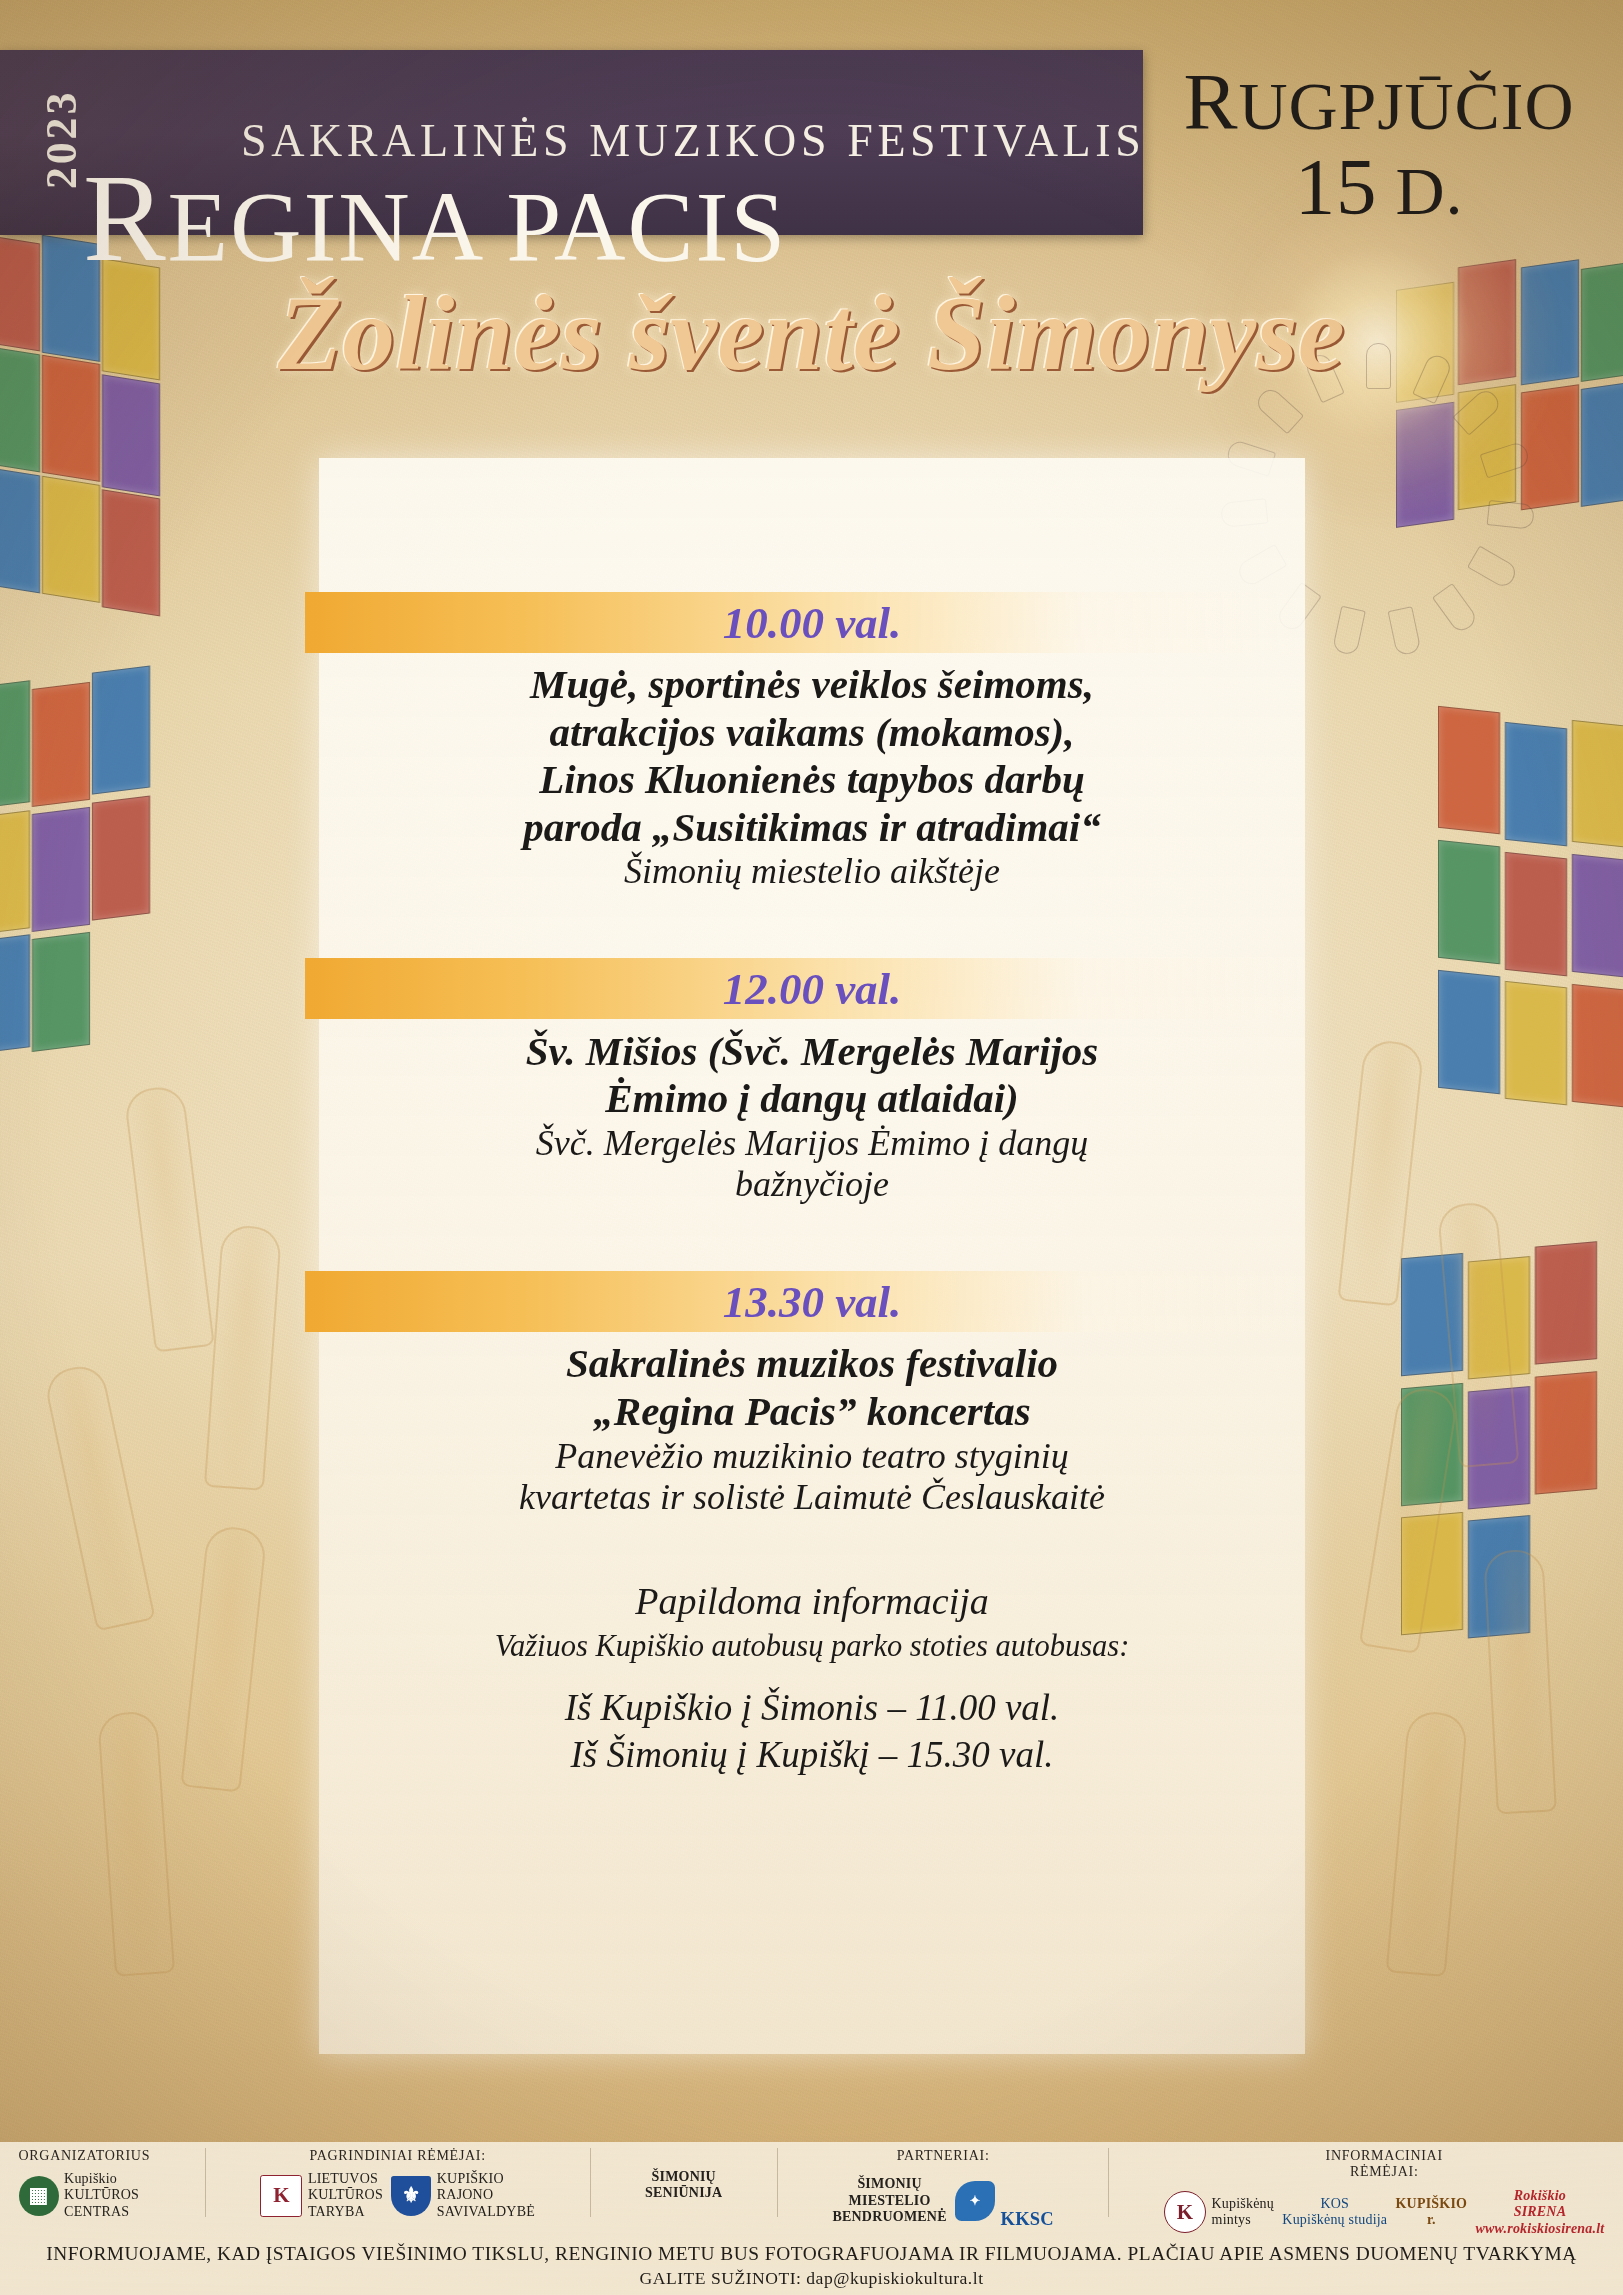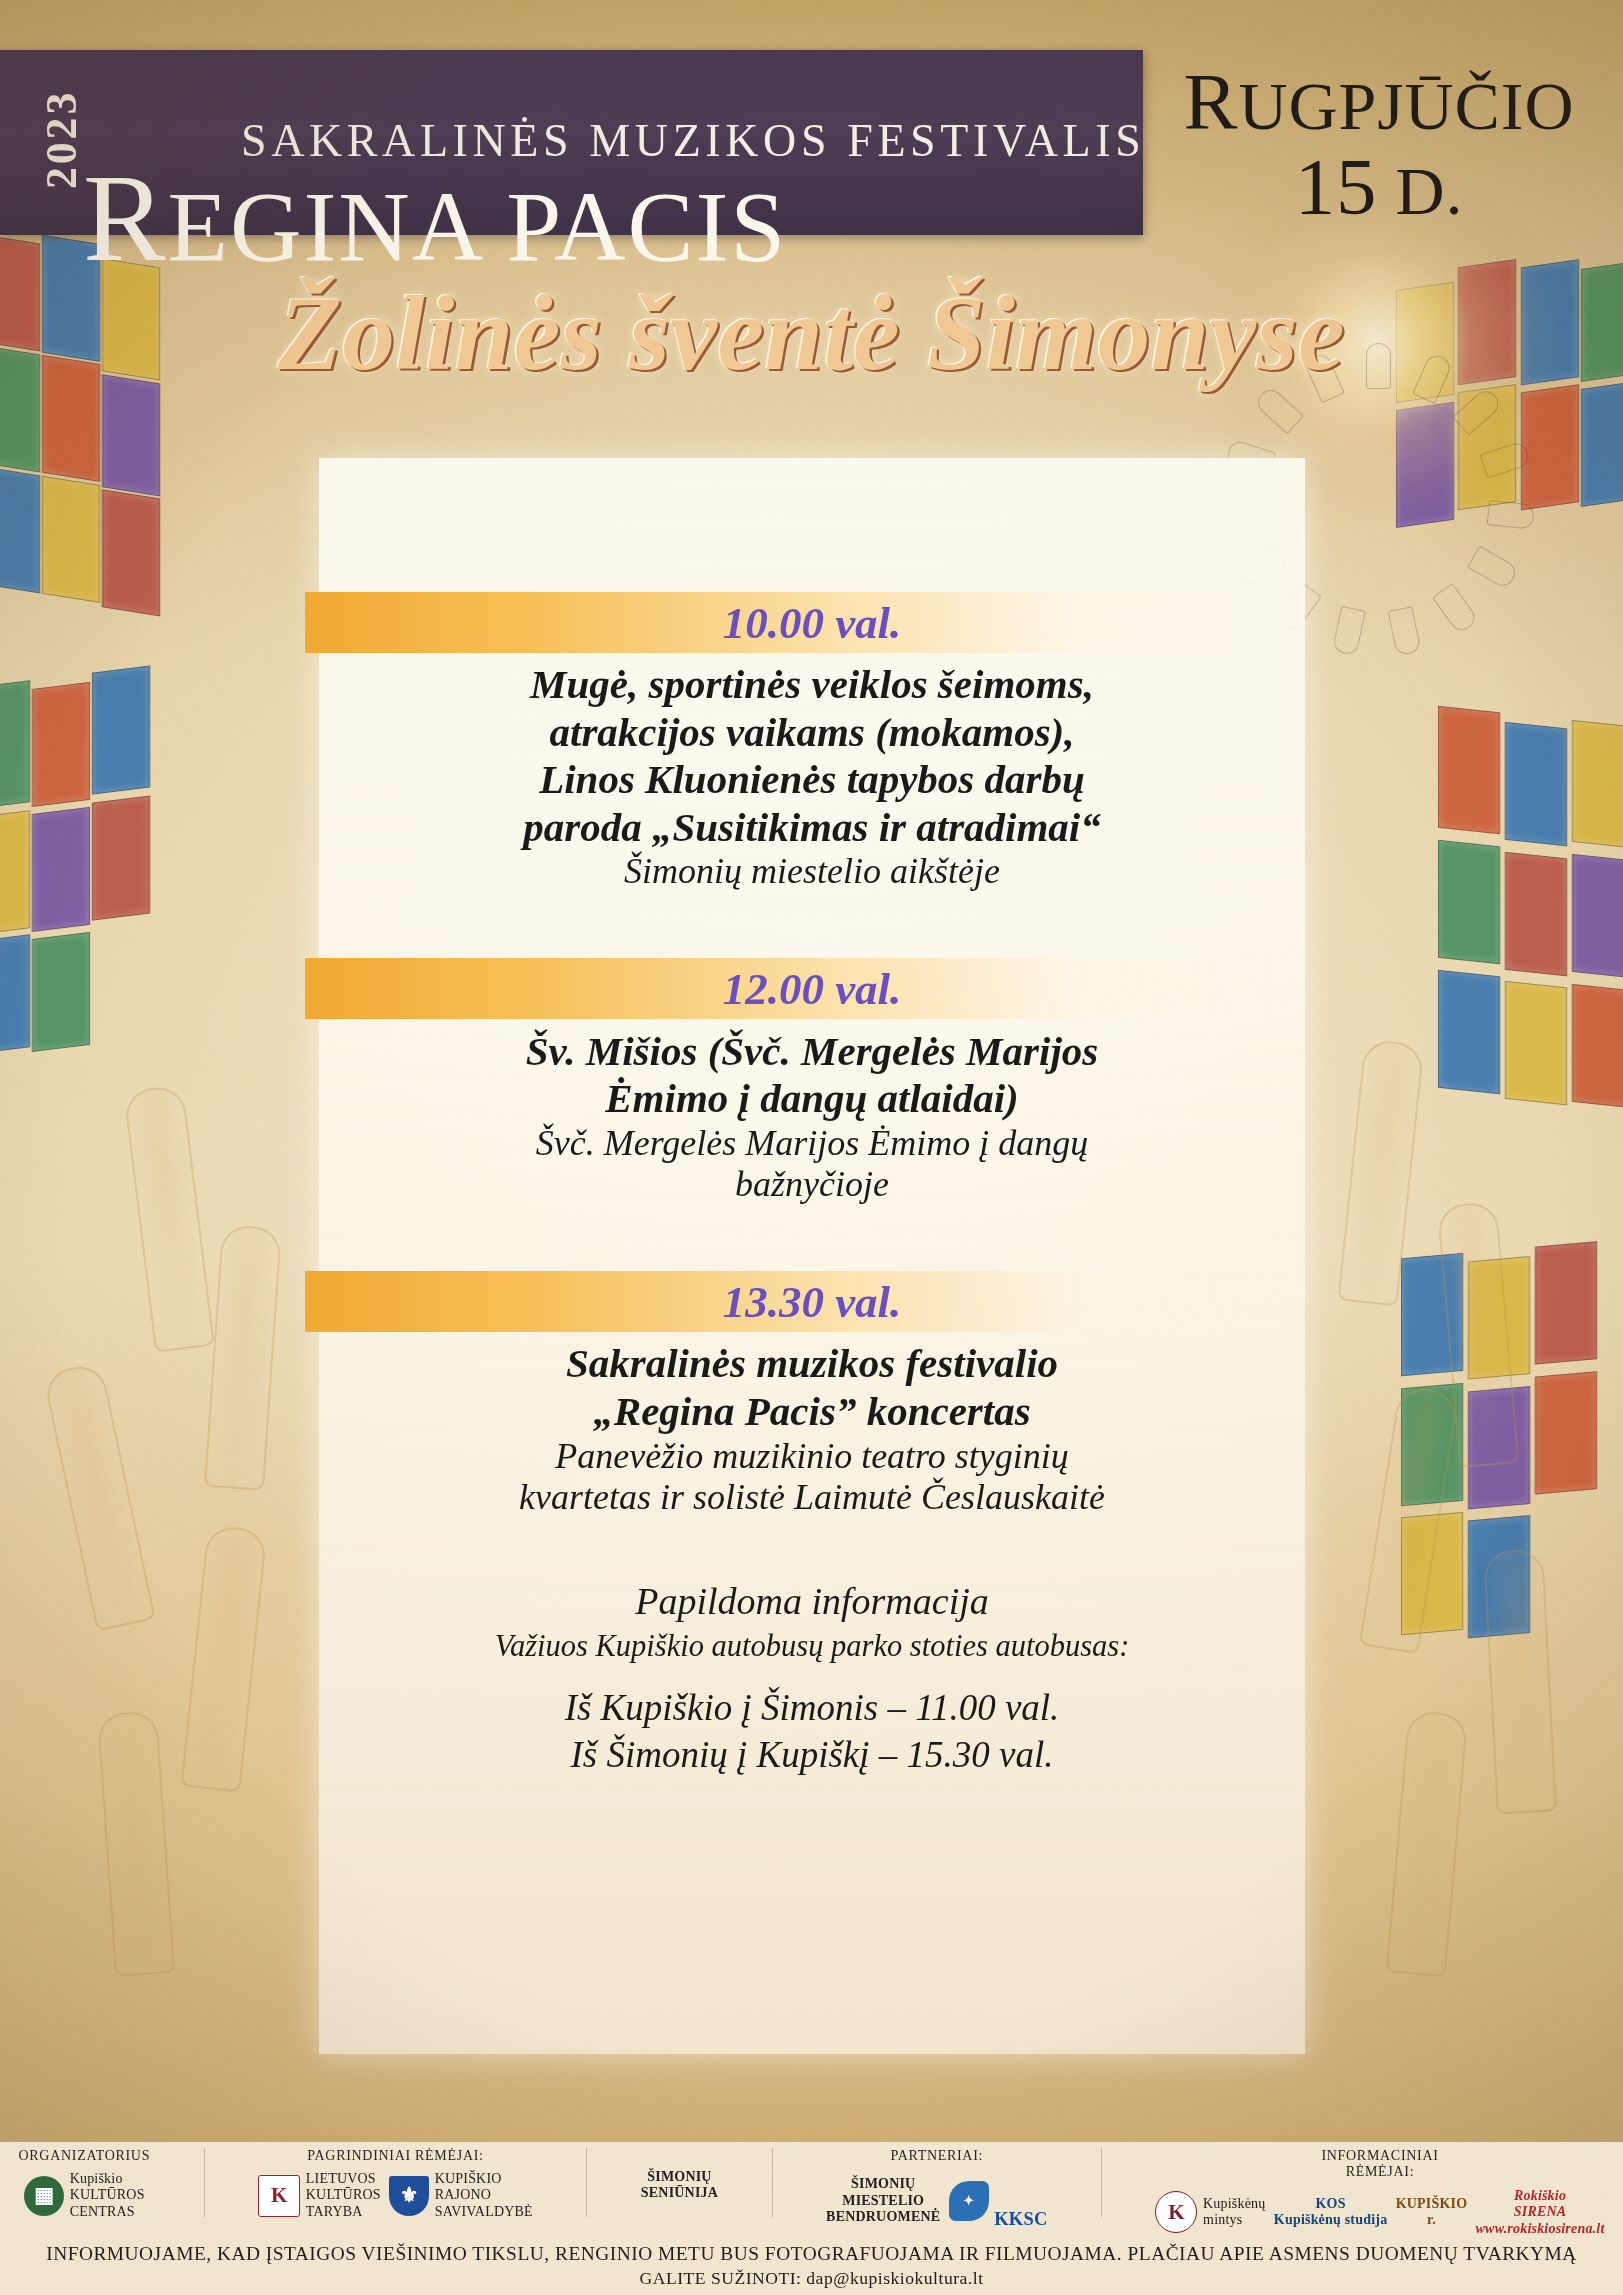--- a/index.html
+++ b/index.html
@@ -224,21 +224,20 @@
     height: 106px;
     display: flex;
     align-items: flex-start;
     justify-content: space-between;
     padding: 0 18.5px;
     box-sizing: border-box;
   }
   .sp-group {
     display: flex;
     flex-direction: column;
-    align-items: center;
     font-family: "Liberation Serif", serif;
   }
   .sp-head {
     font-size: 14px;
     letter-spacing: 0.7px;
     color: #2a2522;
     margin-bottom: 6.5px;
     text-align: center;
     line-height: 1.2;
   }
@@ -504,21 +503,21 @@
       <div class="sp-group">
         <div class="sp-head" style="white-space:pre-line;">INFORMACINIAI
 RĖMĖJAI:</div>
         <div class="sp-row">
           <div class="sp-item">
             <div class="sp-mark" style="background:#fff;color:#7a1f2b;border:1.4px solid #7a1f2b;border-radius:50%;">K</div>
             <div class="sp-label" style="white-space:pre-line;">Kupiškėnų
 mintys</div>
           </div>
           <div class="sp-item">
-            <div class="sp-label center" style="white-space:pre-line;color:#12467f;font-weight:700;">KOS
+            <div class="sp-label center" style="white-space:pre-line;color:#12467f;font-weight:400;">KOS
 Kupiškėnų studija</div>
           </div>
           <div class="sp-item">
             <div class="sp-label center" style="white-space:pre-line;color:#7a4a12;font-weight:700;">KUPIŠKIO
 r.</div>
           </div>
           <div class="sp-item">
             <div class="sp-label center" style="white-space:pre-line;color:#b5252c;font-weight:700;font-style:italic;">Rokiškio
 SIRENA
 www.rokiskiosirena.lt</div>

